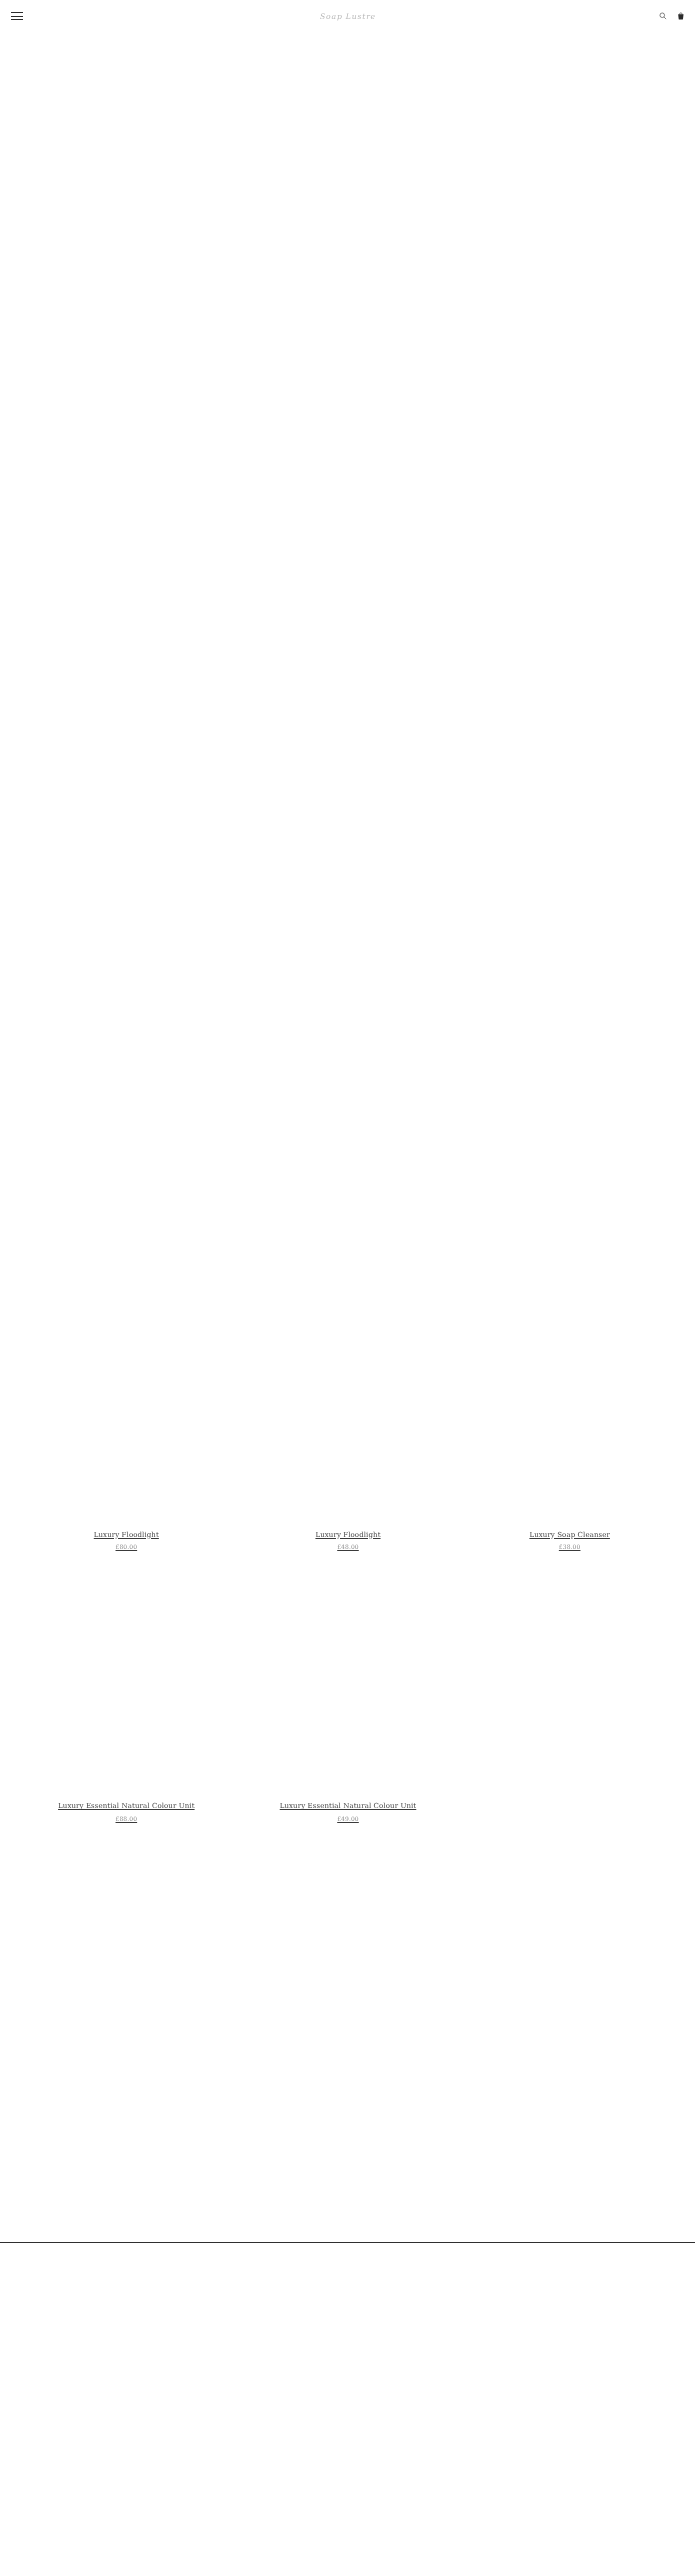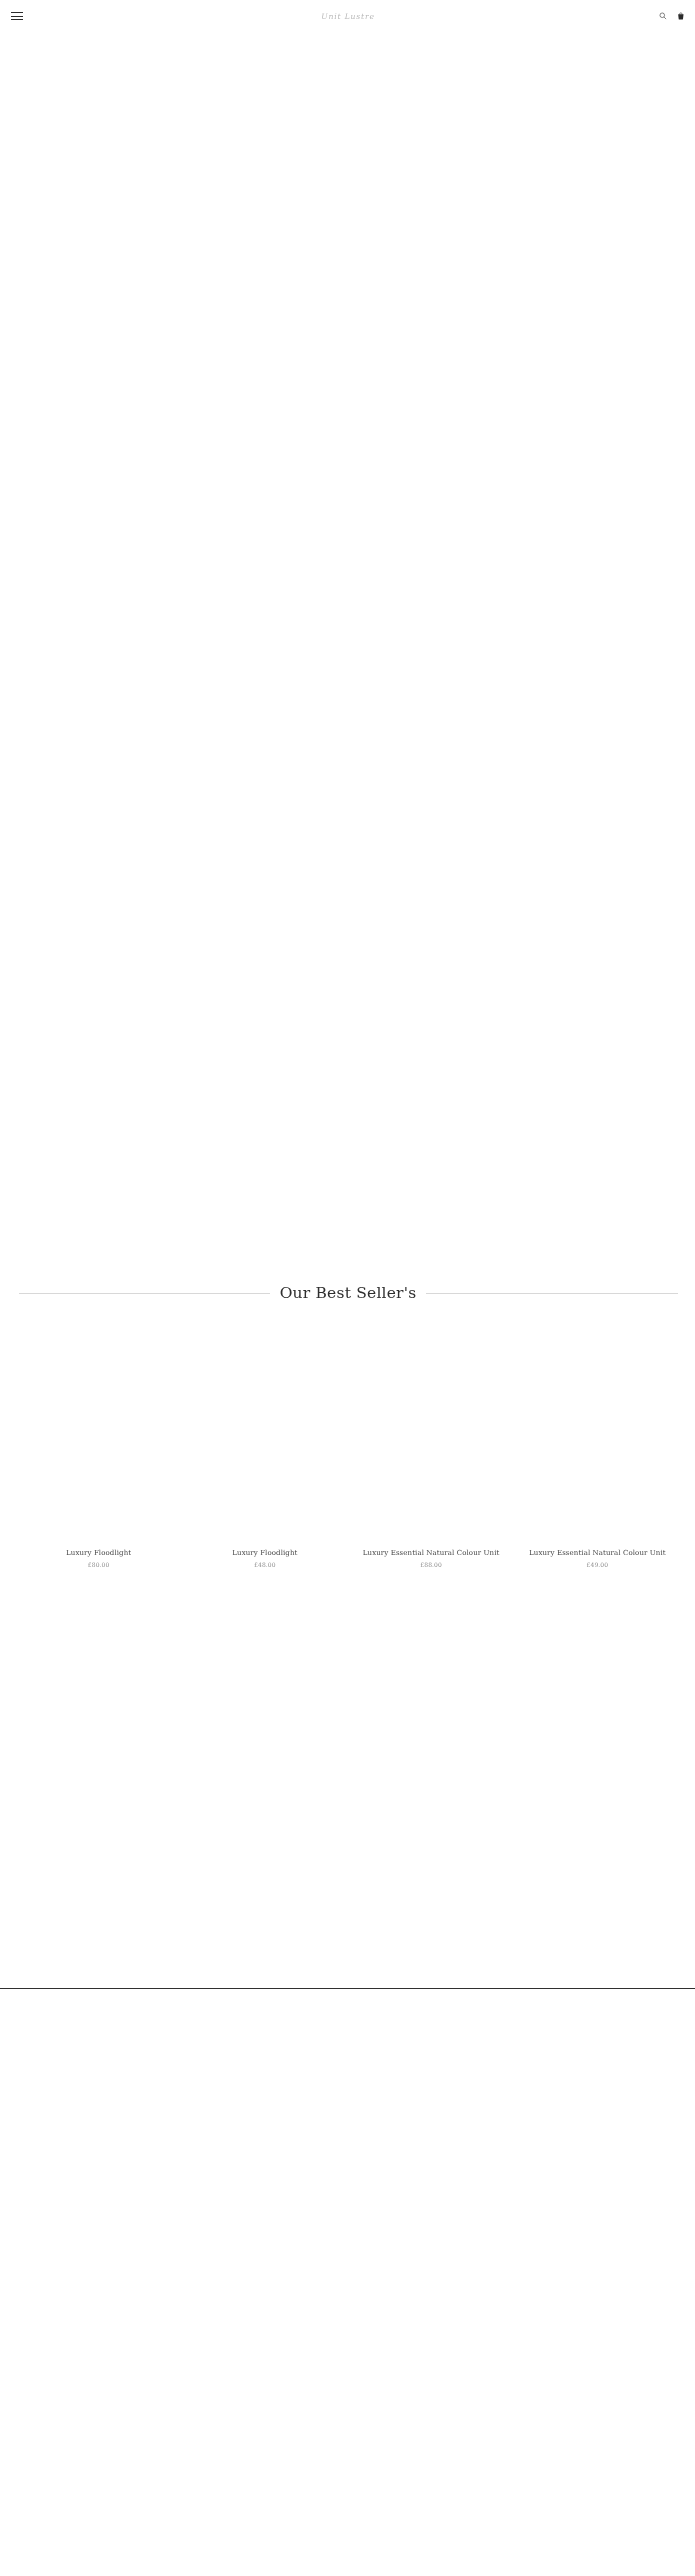--- a/index.html
+++ b/index.html
@@ -67,23 +67,24 @@
     font-family: "DejaVu Serif", serif;
     font-size: 15.5px;
     font-weight: 400;
     color: #2f2f2f;
     letter-spacing: 0.2px;
     white-space: nowrap;
   }
 
   .product-grid {
     display: grid;
-    grid-template-columns: repeat(4, 1fr);
+    grid-template-columns: repeat(3, 1fr);
     padding: 0 15.5px;
     margin-top: 17.5px;
+    text-decoration: underline;
   }
   .product-card {
     padding: 0 12.4px 23px 12.4px;
     text-align: center;
   }
   .product-media {
     width: 100%;
     height: 222px;
     background: #ffffff;
   }
@@ -115,57 +116,57 @@
 <div class="page">
 
   <div class="header">
     <div class="hamburger">
       <span></span>
         <span></span>
         <span></span>
     </div>
 
     <div class="brand">
-      <span class="brand-text">Unit Lustre</span>
+      <span class="brand-text">Soap Lustre</span>
     </div>
 
     <div class="header-right">
       <div class="icon-btn">
         <svg width="7.7" height="7.7" viewBox="0 0 20 20" fill="none" stroke="#2b2b2b" stroke-width="1.5">
           <circle cx="8.5" cy="8.5" r="6"></circle>
           <line x1="13" y1="13" x2="18.5" y2="18.5"></line>
         </svg>
       </div>
       <div class="icon-btn">
         <svg width="7.7" height="8.2" viewBox="0 0 20 21" fill="#2b2b2b">
           <path d="M3 6h14l-1.4 12.2a1.5 1.5 0 0 1-1.5 1.3H5.9a1.5 1.5 0 0 1-1.5-1.3L3 6z"></path>
           <path d="M6.8 7V5.2a3.2 3.2 0 0 1 6.4 0V7" fill="none" stroke="#2b2b2b" stroke-width="1.4"></path>
         </svg>
       </div>
     </div>
   </div>
 
   <div class="hero"></div>
 
-  <div class="section-heading-wrap">
-    <div class="rule"></div>
-    <div class="section-heading">Our Best Seller's</div>
-    <div class="rule"></div>
-  </div>
 
   <div class="product-grid">
     <div class="product-card">
       <div class="product-media"></div>
       <div class="product-title">Luxury Floodlight</div>
       <div class="product-price">£80.00</div>
     </div>
     <div class="product-card">
       <div class="product-media"></div>
       <div class="product-title">Luxury Floodlight</div>
       <div class="product-price">£48.00</div>
+    </div>
+    <div class="product-card">
+      <div class="product-media"></div>
+      <div class="product-title">Luxury Soap Cleanser</div>
+      <div class="product-price">£38.00</div>
     </div>
     <div class="product-card">
       <div class="product-media"></div>
       <div class="product-title">Luxury Essential Natural Colour Unit</div>
       <div class="product-price">£88.00</div>
     </div>
     <div class="product-card">
       <div class="product-media"></div>
       <div class="product-title">Luxury Essential Natural Colour Unit</div>
       <div class="product-price">£49.00</div>

